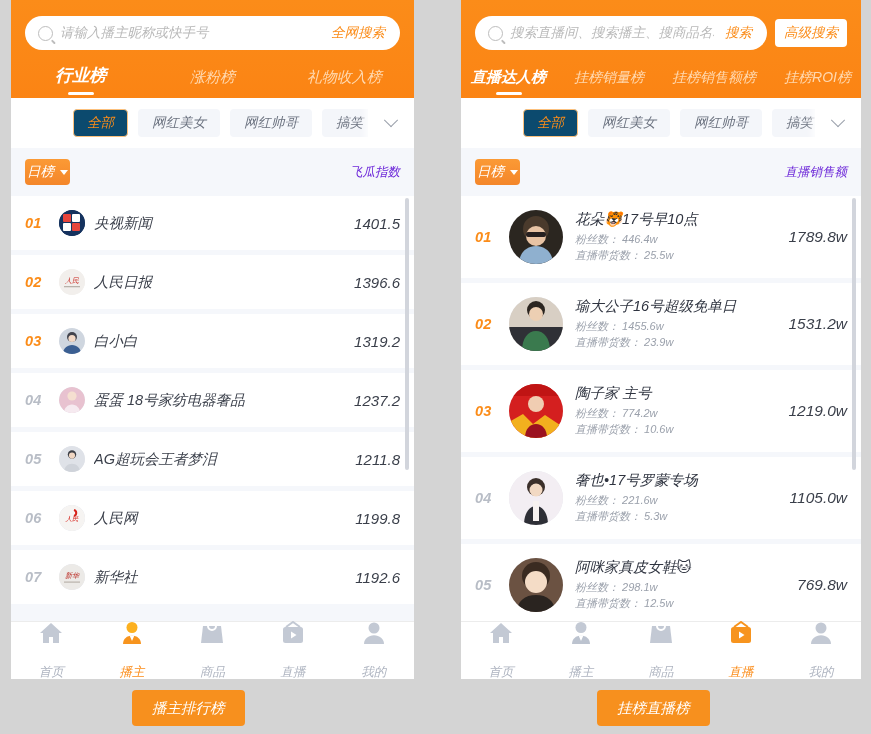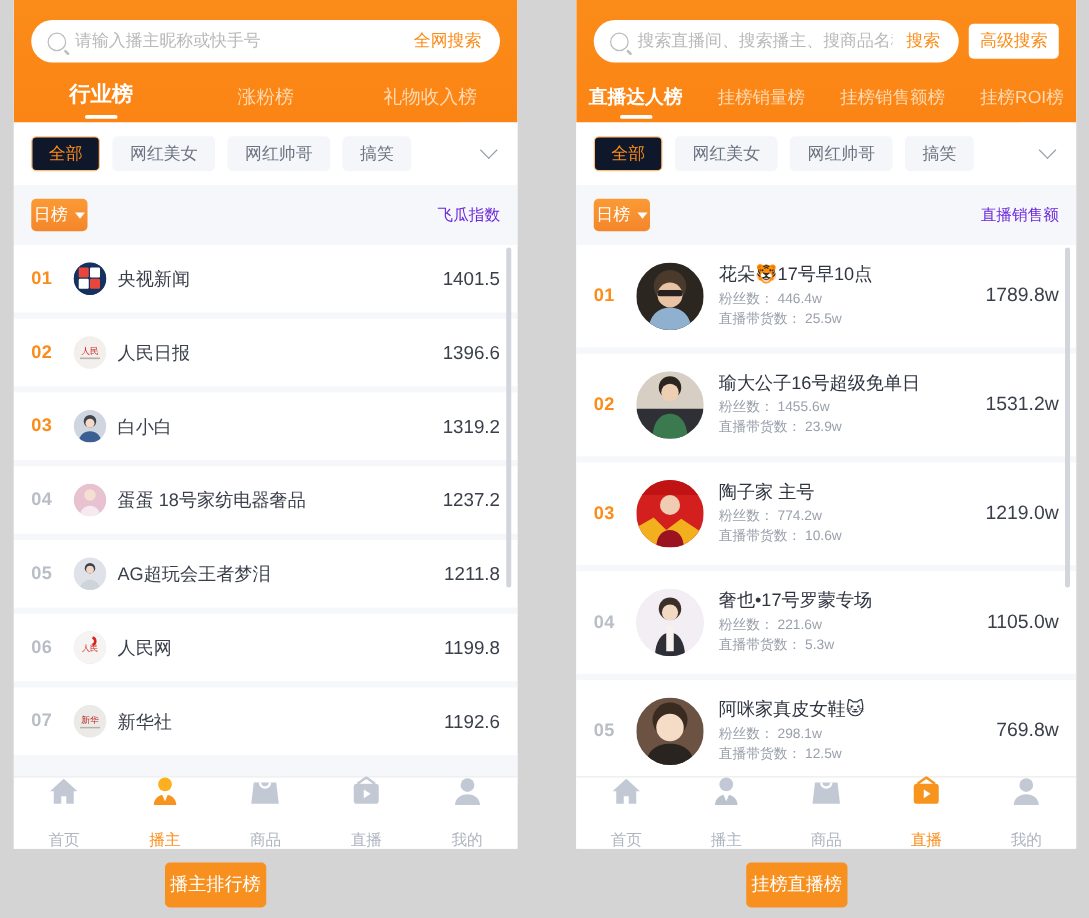--- a/index.html
+++ b/index.html
@@ -3,21 +3,21 @@
 <meta charset="utf-8">
 <style>
   html,body{margin:0;padding:0;}
   body{
     width:871px;height:734px;
     background:#d4d4d4;
     font-family:"Liberation Sans","DejaVu Sans",sans-serif;
     overflow:hidden;
     position:relative;
   }
-  .stage{position:absolute;left:0;top:0;width:871px;height:636px;}
+  .stage{position:absolute;left:0;top:0;width:871px;height:636px;font-style:italic;}
 
   
   .phone{
     position:absolute;top:0;
     background:#ffffff;
     overflow:hidden;
     display:flex;flex-direction:column;
   }
   .phone.left{left:11px;width:403px;height:679px;}
   .phone.right{left:461px;width:400px;height:679px;}
@@ -76,21 +76,21 @@
   
   .chipwrap{
     background:#fff;height:50px;position:relative;flex:0 0 auto;
     overflow:hidden;
   }
   .chips{display:flex;align-items:center;height:50px;padding-left:14px;gap:10px;}
   .chip{
     background:#f4f6fa;color:#6c7380;font-size:13.5px;
     border-radius:4px;padding:7px 14px;white-space:nowrap;line-height:1;
   }
-  .chip.on{background:#0f172a;color:#fb8c19;border:1px solid #fcc07c;padding:6px 13px;}
+  .chip.on{background:#0c4a6e;color:#fb8c19;border:1px solid #fcc07c;padding:6px 13px;margin-left:48px;}
   .chipmore{
     position:absolute;right:0;top:0;width:46px;height:50px;
     background:#fff;display:flex;align-items:center;justify-content:center;
     box-shadow:-6px 0 8px -4px rgba(255,255,255,0.95);
   }
   .chev{
     width:9px;height:9px;border-right:1.6px solid #9aa0ab;
     border-bottom:1.6px solid #9aa0ab;transform:rotate(45deg) translate(-2px,-2px);
   }
 
@@ -158,21 +158,21 @@
   }
   .navi{flex:1 1 0;display:flex;flex-direction:column;align-items:center;gap:19px;}
   .navlab{font-size:12.5px;color:#aeb4c0;}
   .navi.on .navlab{color:#fb8c19;}
   .ic{width:26px;height:24px;position:relative;}
 
   
   .cap{
     position:absolute;top:690px;
     background:#f7901e;color:#fff;font-size:14.5px;
-    border-radius:4px;padding:8px 4px;line-height:1.4;
+    border-radius:4px;padding:8px 20px;line-height:1.4;
     text-align:center;
   }
   .cap.l{left:132px;}
   .cap.r{left:597px;}
 </style>
 </head>
 <body>
 
 <div class="stage">
 

